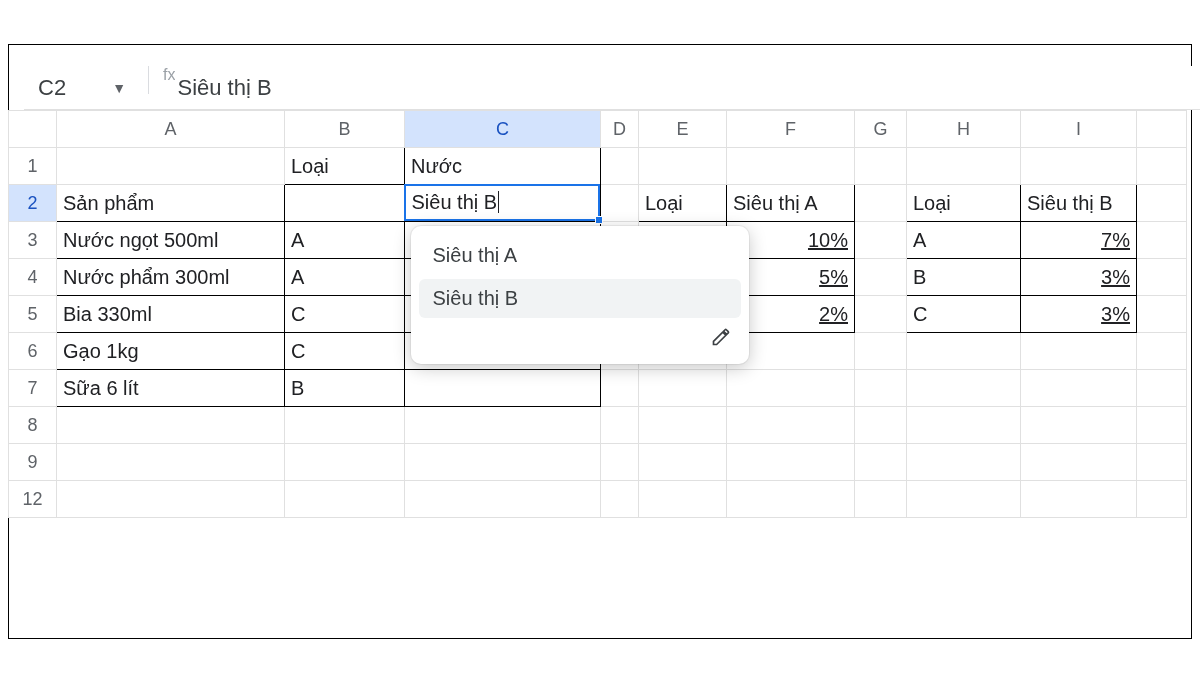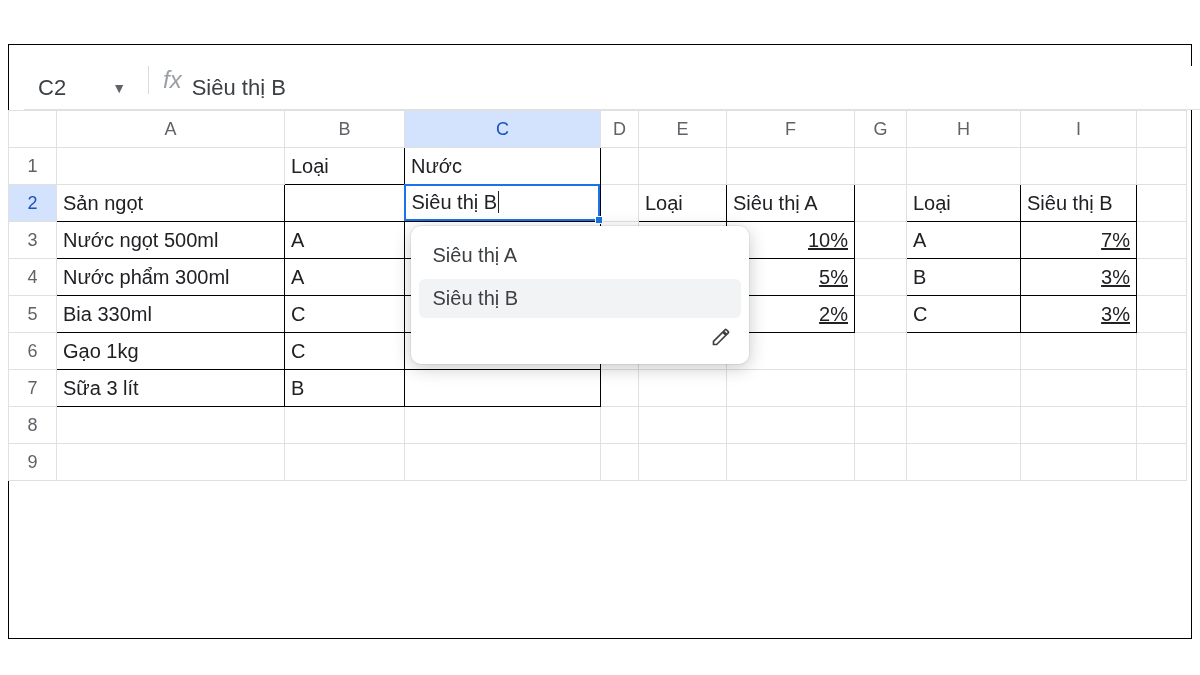--- a/index.html
+++ b/index.html
@@ -40,24 +40,23 @@
     margin-right: 8px;
     color: #5f6368;
     font-size: 14px;
   }
   .divider {
     width: 1px; height: 28px;
     background: #dadce0;
     margin: 0 14px;
   }
   .fx-label {
-    font-style: italic;
     color: #9aa0a6;
-    font-size: 24px;
-    margin-right: 8px;
+    font-size: 16px;
+    margin-right: 0;
   }
   .formula-input {
     border: none; outline: none;
     font-size: 22px;
     flex: 1;
     color: #3c4043;
   }
   
   .grid {
     position: absolute;
@@ -202,21 +201,21 @@
           <td id="cell-D1"></td>
           <td id="cell-E1"></td>
           <td id="cell-F1"></td>
           <td id="cell-G1"></td>
           <td id="cell-H1"></td>
           <td id="cell-I1"></td>
           <td></td>
         </tr>
         <tr>
           <th class="rowhdr sel-row">2</th>
-          <td class="b-all" id="cell-A2">Sản ngọt</td>
+          <td class="b-all" id="cell-A2">Sản phẩm</td>
           <td class="b-all" id="cell-B2"></td>
           <td class="b-all" id="cell-C2"></td>
           <td id="cell-D2"></td>
           <td class="b-all" id="cell-E2">Loại</td>
           <td class="b-all" id="cell-F2">Siêu thị A</td>
           <td id="cell-G2"></td>
           <td class="b-all" id="cell-H2">Loại</td>
           <td class="b-all" id="cell-I2">Siêu thị B</td>
           <td></td>
         </tr>
@@ -267,21 +266,21 @@
           <td id="cell-D6"></td>
           <td id="cell-E6"></td>
           <td id="cell-F6"></td>
           <td id="cell-G6"></td>
           <td id="cell-H6"></td>
           <td id="cell-I6"></td>
           <td></td>
         </tr>
         <tr>
           <th class="rowhdr">7</th>
-          <td class="b-all" id="cell-A7">Sữa 3 lít</td>
+          <td class="b-all" id="cell-A7">Sữa 6 lít</td>
           <td class="b-all" id="cell-B7">B</td>
           <td class="b-all" id="cell-C7"></td>
           <td id="cell-D7"></td>
           <td id="cell-E7"></td>
           <td id="cell-F7"></td>
           <td id="cell-G7"></td>
           <td id="cell-H7"></td>
           <td id="cell-I7"></td>
           <td></td>
         </tr>
@@ -302,20 +301,33 @@
           <th class="rowhdr">9</th>
           <td id="cell-A9"></td>
           <td id="cell-B9"></td>
           <td id="cell-C9"></td>
           <td id="cell-D9"></td>
           <td id="cell-E9"></td>
           <td id="cell-F9"></td>
           <td id="cell-G9"></td>
           <td id="cell-H9"></td>
           <td id="cell-I9"></td>
+          <td></td>
+        </tr>
+        <tr>
+          <th class="rowhdr">12</th>
+          <td id="cell-A12"></td>
+          <td id="cell-B12"></td>
+          <td id="cell-C12"></td>
+          <td id="cell-D12"></td>
+          <td id="cell-E12"></td>
+          <td id="cell-F12"></td>
+          <td id="cell-G12"></td>
+          <td id="cell-H12"></td>
+          <td id="cell-I12"></td>
           <td></td>
         </tr>
       </tbody>
   </table>
 </div>
 
 <div class="active-cell-overlay" id="active-overlay" style="left: 403.5px; top: 183.5px; width: 196px; height: 37px;">
   <span>Siêu thị B</span>
   <span class="caret"></span>
   <div class="handle"></div>

